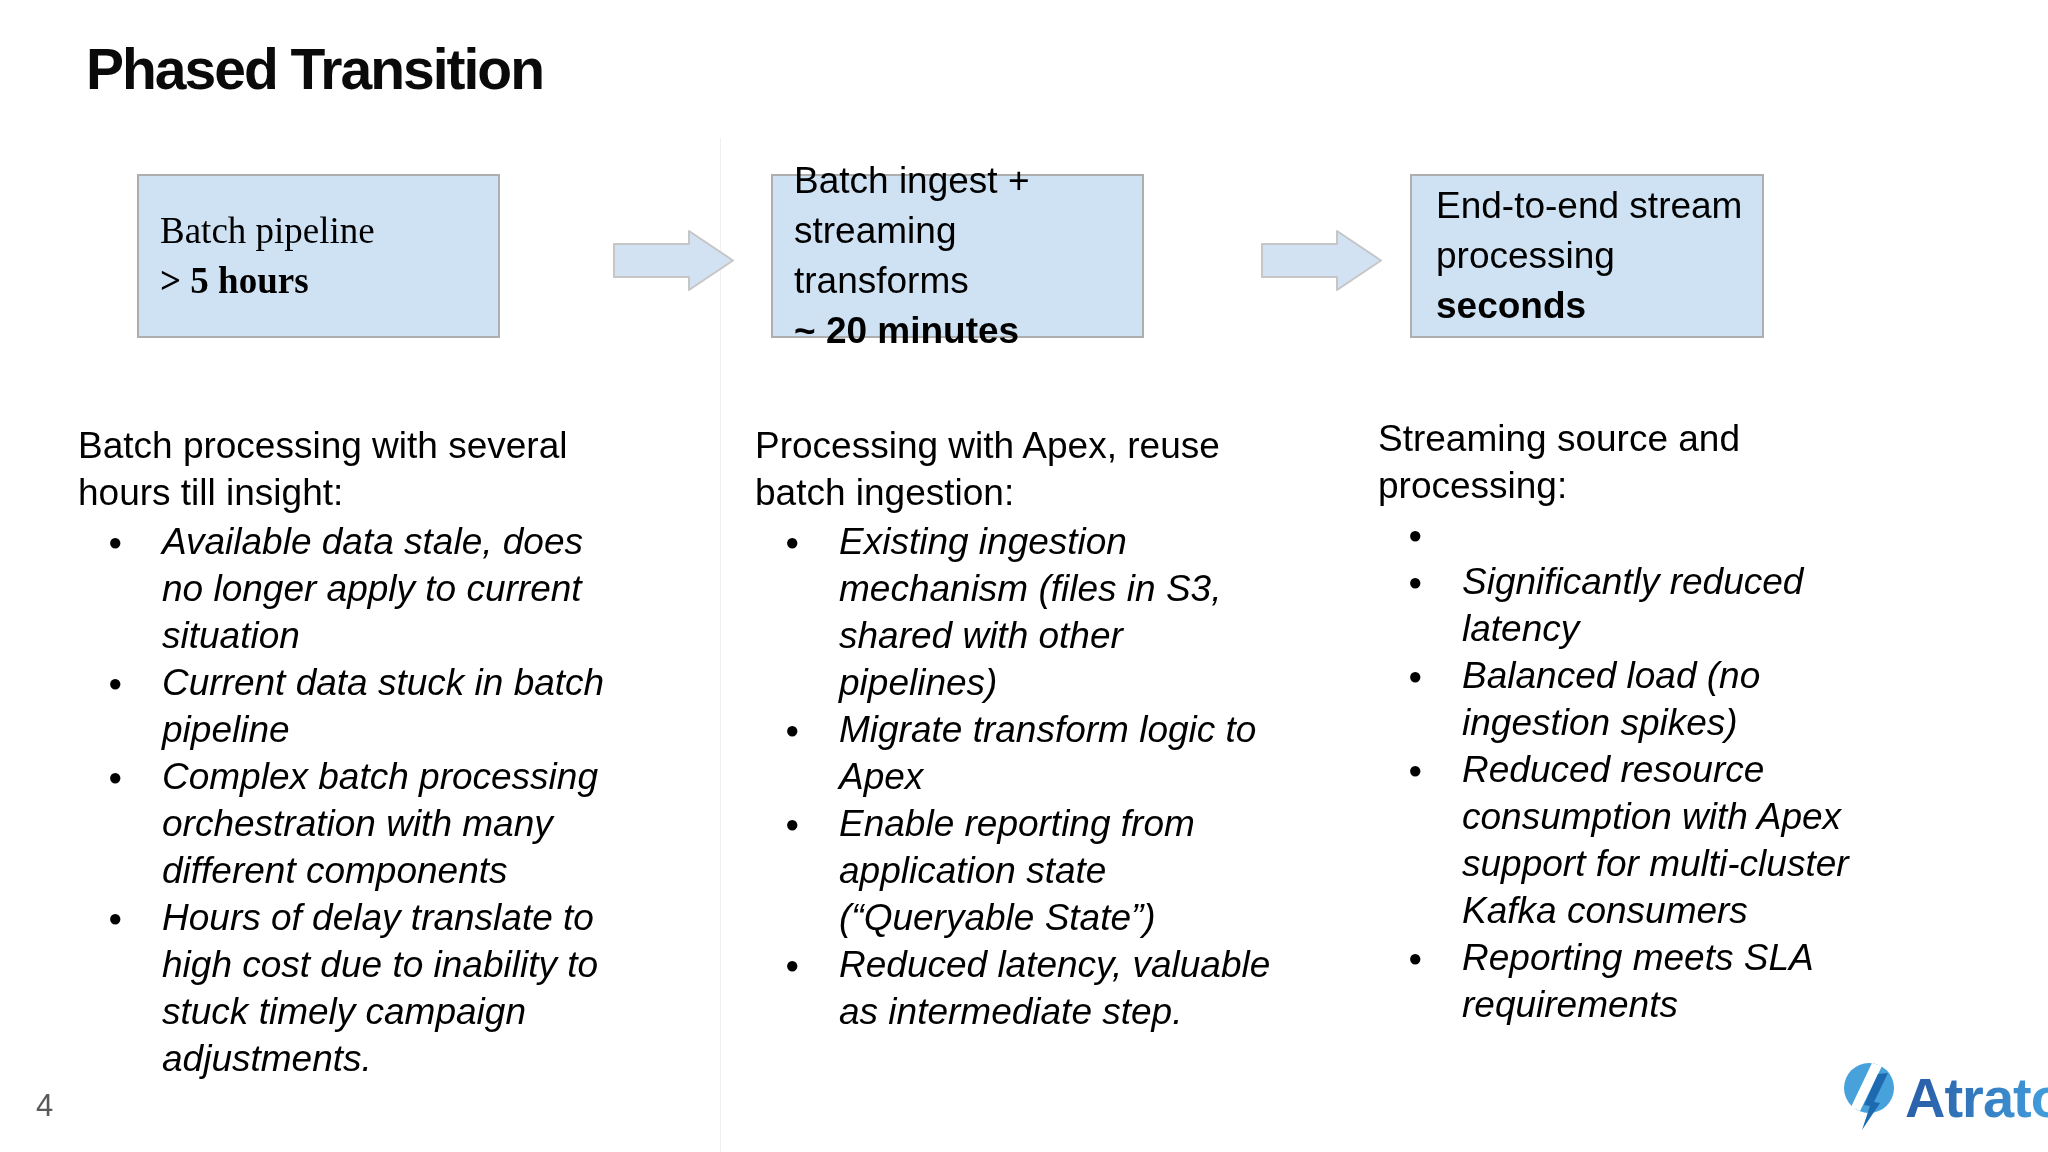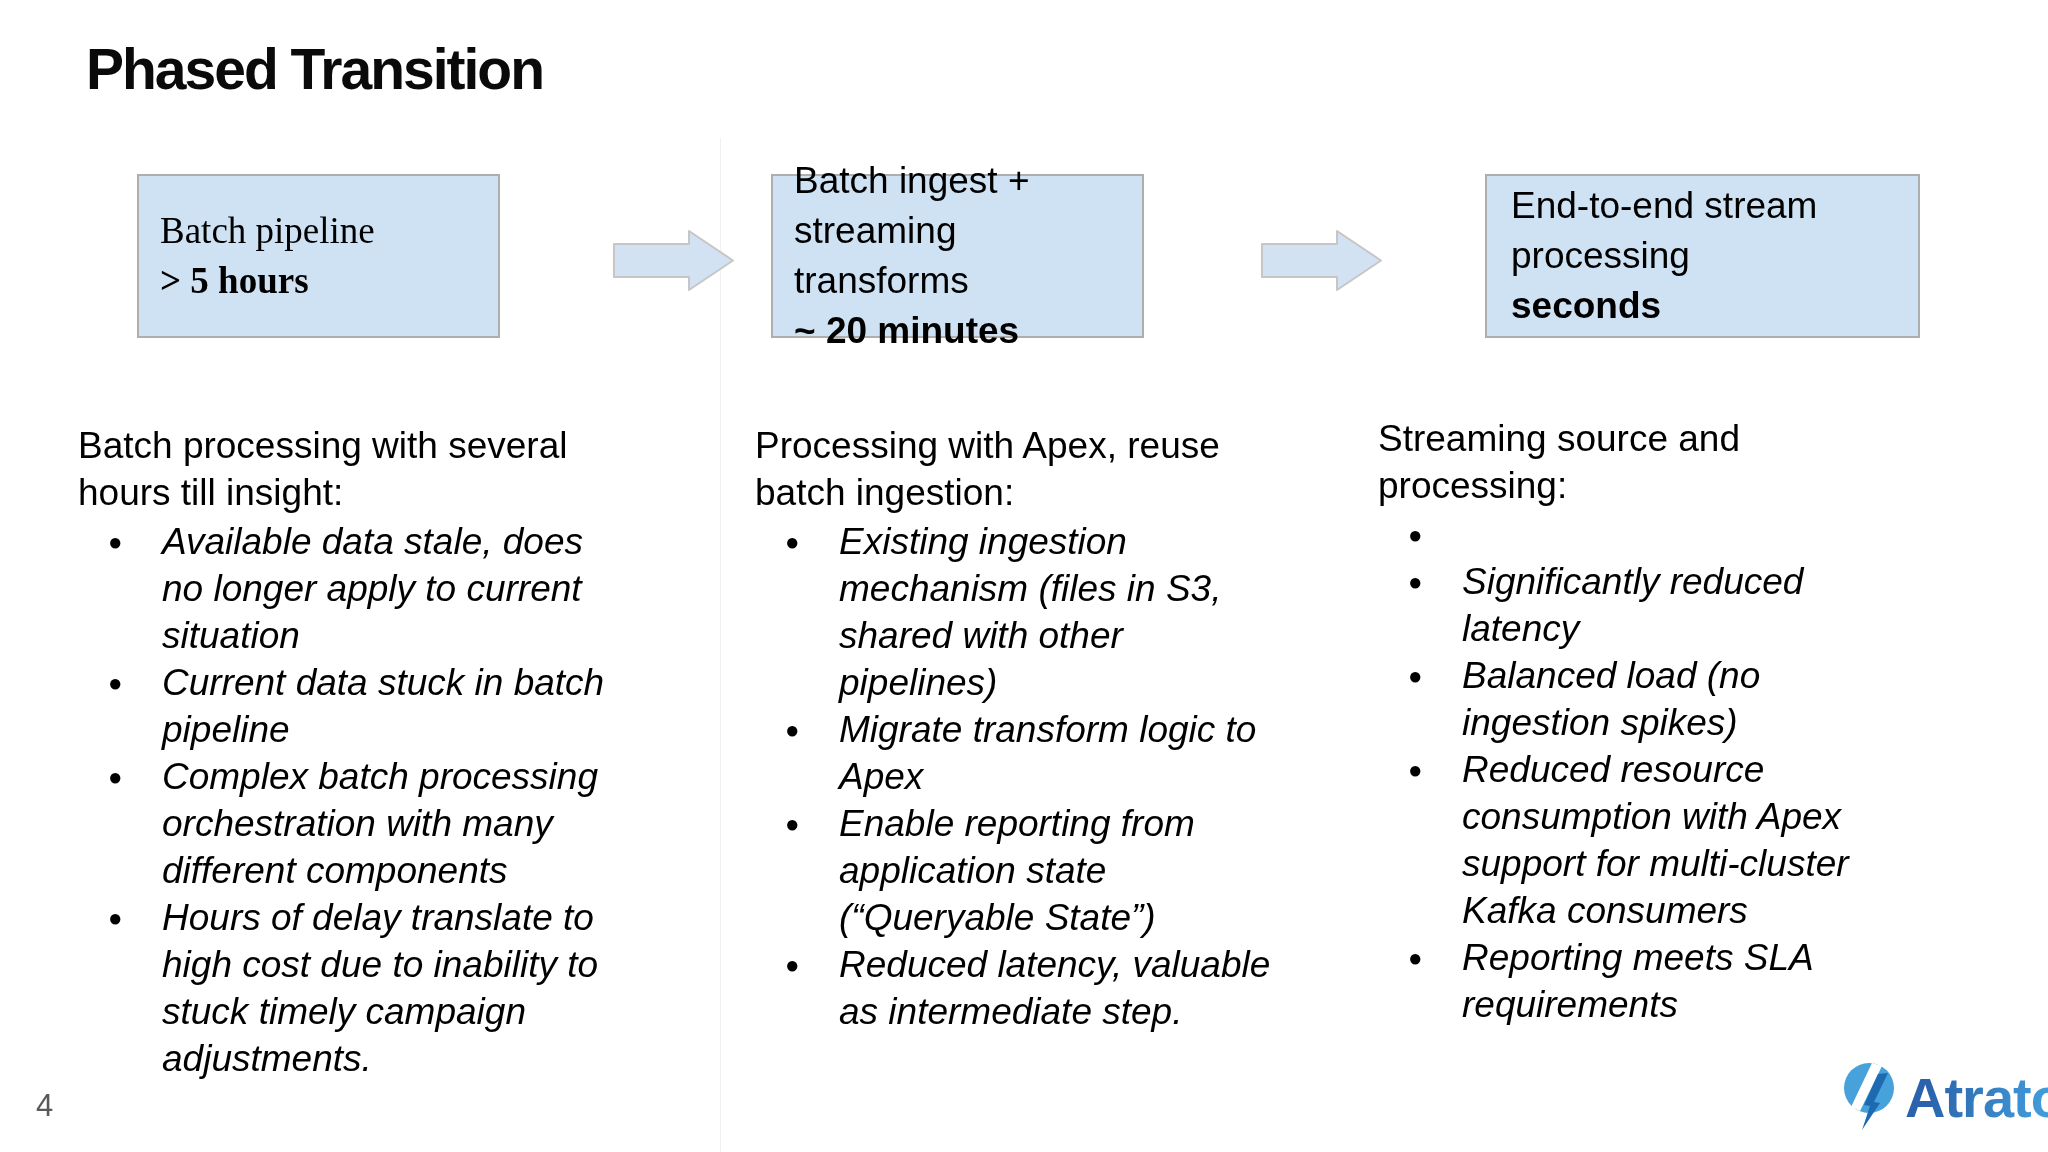--- a/index.html
+++ b/index.html
@@ -35,21 +35,21 @@
     position:absolute; top:174px; height:164px;
     background:var(--box-fill);
     border:2px solid var(--box-border);
     display:flex; flex-direction:column; justify-content:center;
     padding-left:21px; padding-right:8px;
   }
   .flow-box .box-label { font-size:37px; line-height:50px; white-space:pre-line; }
   .flow-box .box-metric { font-size:37px; line-height:50px; font-weight:700; white-space:pre-line; }
   .box-1 { left:137px;  width:363px;font-family:Liberation Serif, serif; }
   .box-2 { left:771px;  width:373px; }
-  .box-3 { left:1485px; width:435px;padding-left:24px; }
+  .box-3 { left:1410px; width:354px;padding-left:24px; }
   .arrow { position:absolute; top:229px; width:122px; height:63px; }
   .arrow-1 { left:613px; }
   .arrow-2 { left:1261px; }
   .col {
     position:absolute;
     font-size:37px; line-height:47px;
   }
   .col-1 { left:78px;   top:390px; width:640px; }
   .col-2 { left:755px;  top:390px; width:640px; }
   .col-3 { left:1378px; top:383px; width:630px; }

